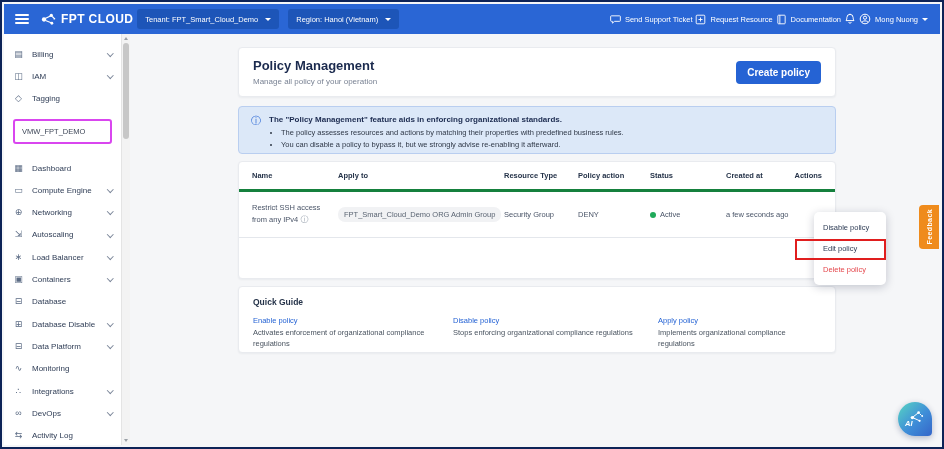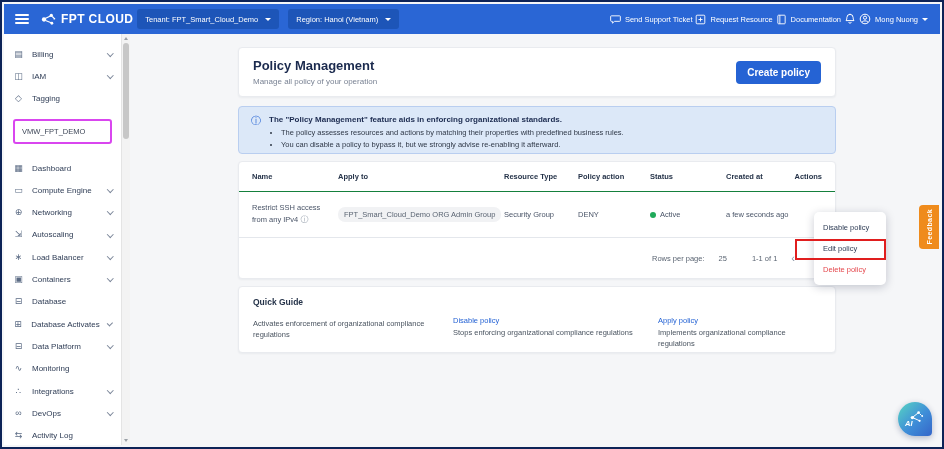--- a/index.html
+++ b/index.html
@@ -78,21 +78,21 @@
     padding: 8px 12px; display: flex; gap: 8px;
   }
   .banner-icon { color: #2563d4; font-size: 10px; line-height: 1; margin-top: 1px; }
   .banner-title { font-size: 8px; font-weight: bold; color: #1c2b50; }
   .banner ul { margin: 4px 0 0 0; padding-left: 12px; }
   .banner li { font-size: 7.5px; color: #2f3847; margin-top: 2.5px; }
 
   
   .table-card { top: 127px; height: 118px; }
   .t-grid { display: grid; grid-template-columns: 86px 166px 74px 72px 76px 66px 1fr; align-items: center; padding: 0 13px; }
-  .t-head { height: 30px; border-bottom: 1px solid #15803d; }
+  .t-head { height: 30px; border-bottom: 3px solid #15803d; }
   .t-head span { font-size: 7.5px; font-weight: bold; color: #253349; }
   .t-head span:last-child { text-align: right; }
   .t-row { min-height: 46px; border-bottom: 1px solid #e4e7ec; padding-top: 5px; padding-bottom: 5px; }
   .t-row > div { font-size: 7.5px; color: #4a5568; }
   .cell-name { width: 78px; line-height: 1.45; }
   .info-glyph { color: #9aa3af; font-size: 8px; cursor: pointer; }
   .tag-chip {
     display: inline-block; background: #f1f2f4; color: #5a6472; border-radius: 7px;
     padding: 3px 6px; font-size: 7.5px; white-space: nowrap;
   }
@@ -273,21 +273,21 @@
       <span class="side-icon">▣</span>
       <span class="side-label">Containers</span>
         <span class="chev"></span>
     </div>
     <div class="side-item">
       <span class="side-icon">⊟</span>
       <span class="side-label">Database</span>
     </div>
     <div class="side-item">
       <span class="side-icon">⊞</span>
-      <span class="side-label">Database Activates</span>
+      <span class="side-label">Database Disable</span>
         <span class="chev"></span>
     </div>
     <div class="side-item">
       <span class="side-icon">⊟</span>
       <span class="side-label">Data Platform</span>
         <span class="chev"></span>
     </div>
     <div class="side-item">
       <span class="side-icon">∿</span>
       <span class="side-label">Monitoring</span>
@@ -355,35 +355,27 @@
         </div>
         <div>Security Group</div>
         <div>DENY</div>
         <div class="status-cell">
           <span class="status-dot"></span>
           <span>Active</span>
         </div>
         <div>a few seconds ago</div>
         <div></div>
       </div>
-      <div class="t-pagination">
-        <span>Rows per page:</span>
-        <span class="rpp-select">
-          <span>25</span>
-          <span class="caret-d"></span>
-        </span>
-        <span>1-1 of 1</span>
-        <span class="pg-chev">‹</span>
-      </div>
     </div>
 
     <div class="card guide-card">
       <div class="guide-title">Quick Guide</div>
       <div class="guide-grid">
         <div>
+          <div class="guide-link">Enable policy</div>
           <div class="guide-desc">Activates enforcement of organizational compliance regulations</div>
         </div>
         <div>
           <div class="guide-link">Disable policy</div>
           <div class="guide-desc">Stops enforcing organizational compliance regulations</div>
         </div>
         <div>
           <div class="guide-link">Apply policy</div>
           <div class="guide-desc">Implements organizational compliance regulations</div>
         </div>

